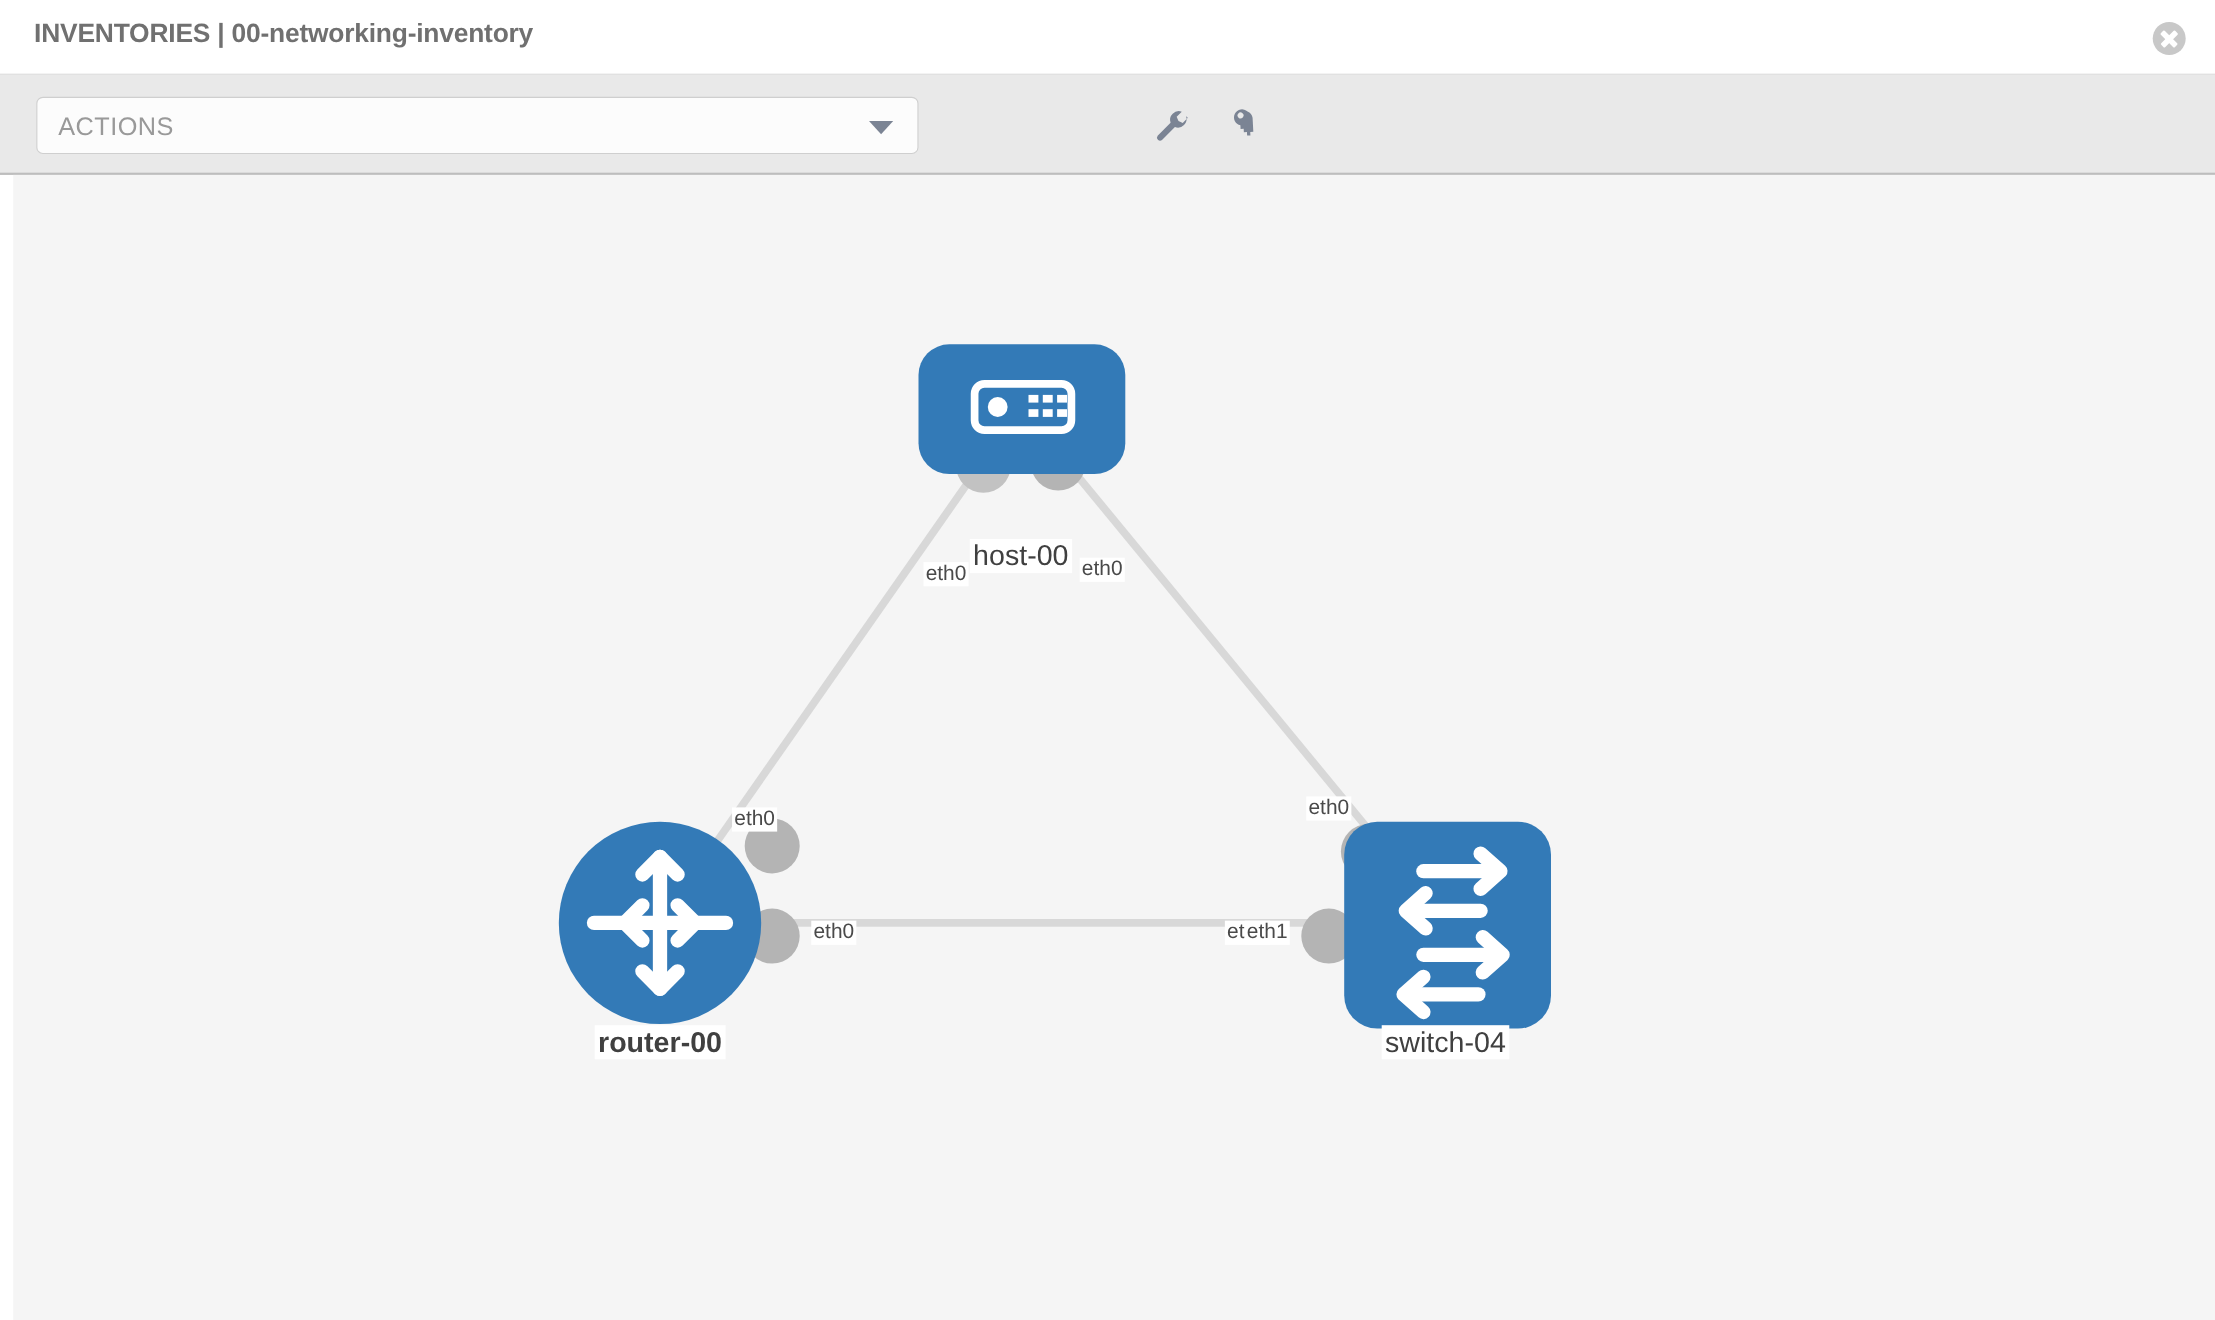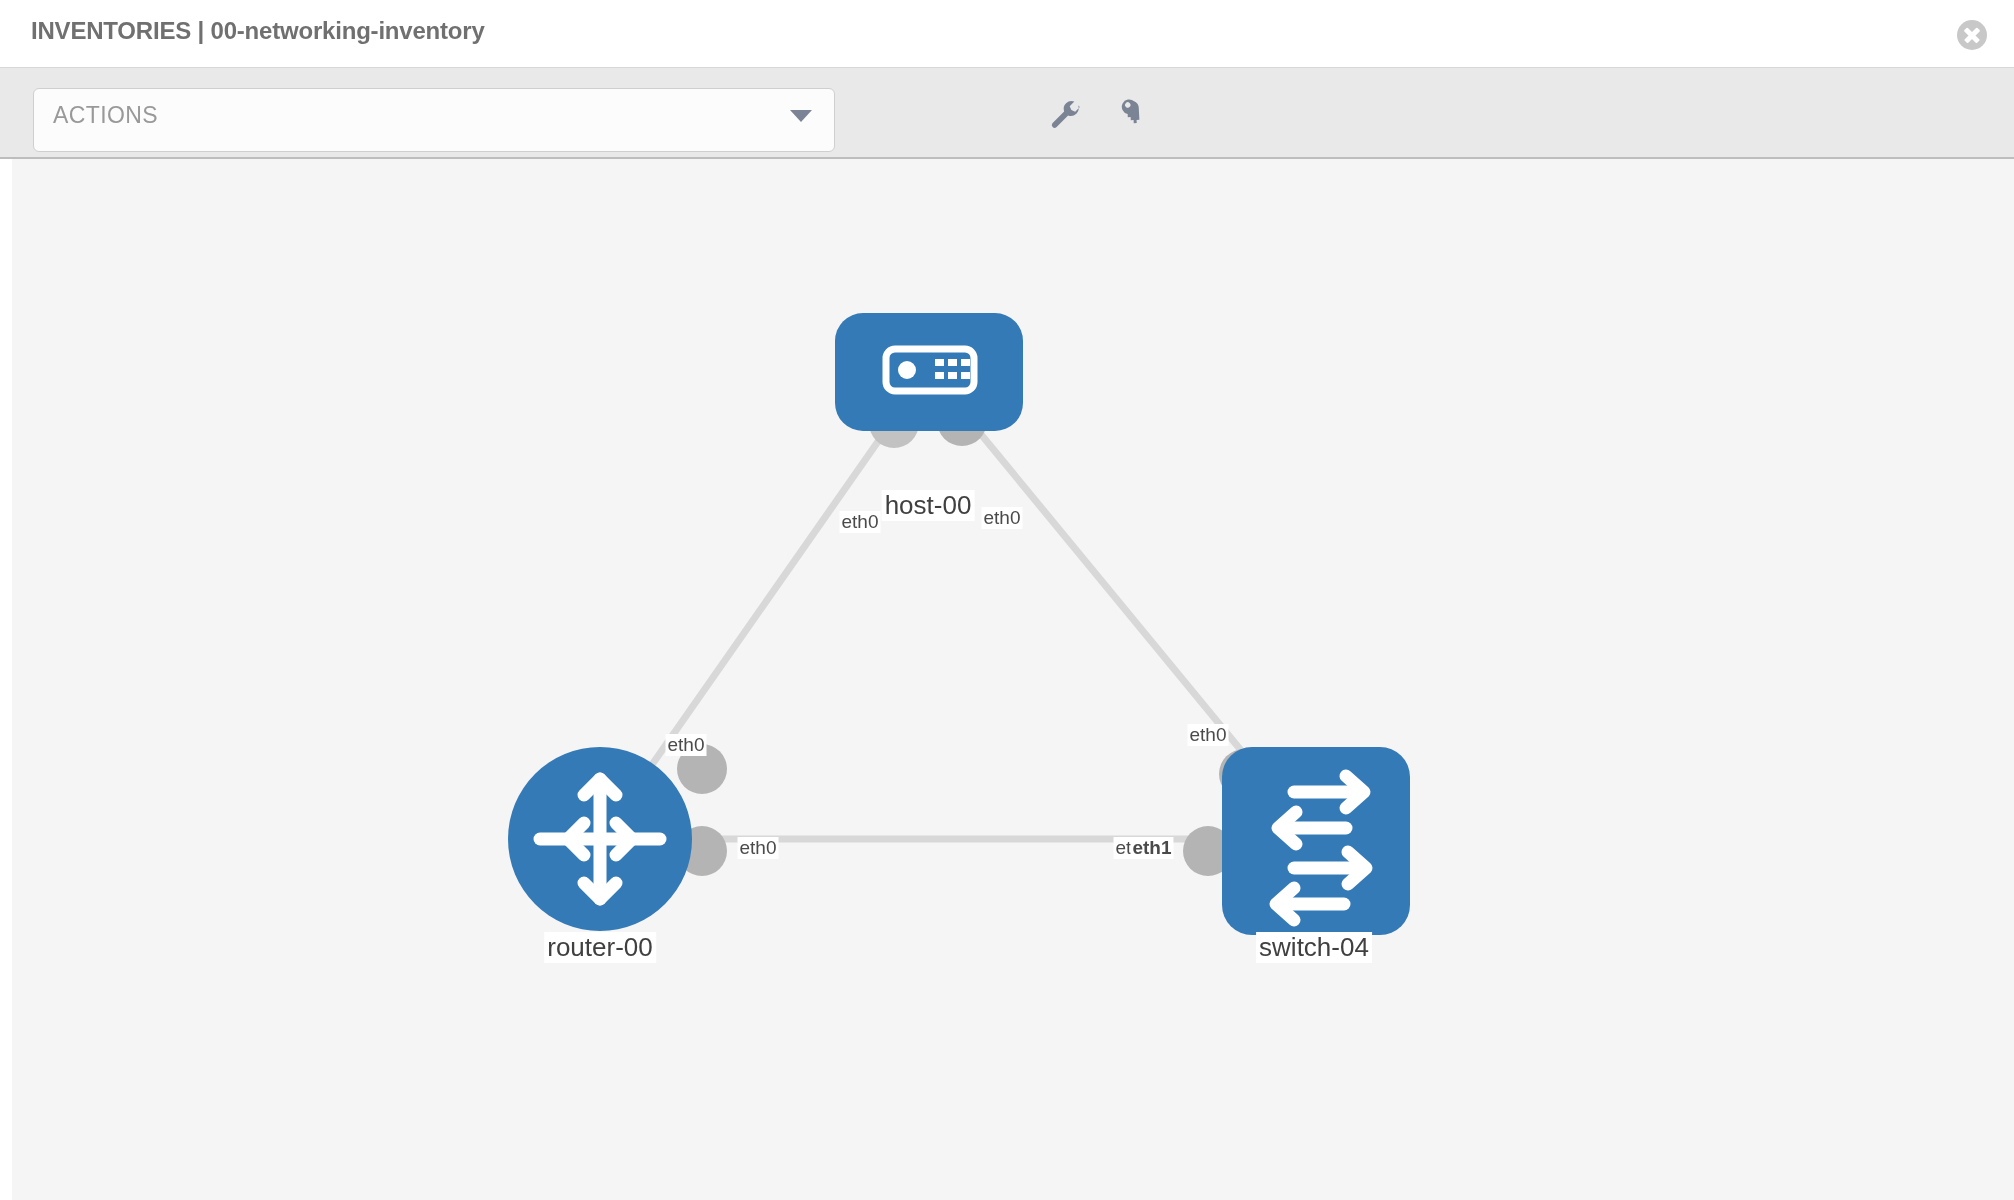--- a/index.html
+++ b/index.html
@@ -60,21 +60,21 @@
     width: 2014px;
     height: 91px;
     background: #e9e9e9;
     border-bottom: 2px solid #bdbdbd;
   }
   .actions-select {
     position: absolute;
     left: 33px;
     top: 20px;
     width: 802px;
-    height: 64px;
+    height: 52px;
     background: #fcfcfc;
     border: 1px solid #cfcfcf;
     border-radius: 6px;
   }
   .actions-select .label {
     position: absolute;
     left: 19px;
     top: 13px;
     font-size: 23px;
     color: #999999;
@@ -252,19 +252,19 @@
       </g>
     </g>
   </svg>
 
   <div class="iface-label" style="left:848px; top:352px;">eth0</div>
   <div class="iface-label" style="left:990px; top:348px;">eth0</div>
   <div class="iface-label" style="left:674px; top:575px;">eth0</div>
   <div class="iface-label" style="left:1196px; top:565px;">eth0</div>
   <div class="iface-label" style="left:746px; top:678px;">eth0</div>
   <div class="iface-label" style="left:1122px; top:678px;">eth0</div>
-  <div class="iface-label" style="left:1140px; top:678px;font-weight:bold;">eth1</div>
+  <div class="iface-label" style="left:1140px; top:678px;">eth1</div>
 
   <div class="node-label" style="left:916px; top:331px;">host-00</div>
-  <div class="node-label" style="left:588px; top:773px;">router-00</div>
+  <div class="node-label" style="left:588px; top:773px;font-weight:bold;">router-00</div>
   <div class="node-label" style="left:1302px; top:773px;">switch-04</div>
 
 </div>
 
 </body></html>

